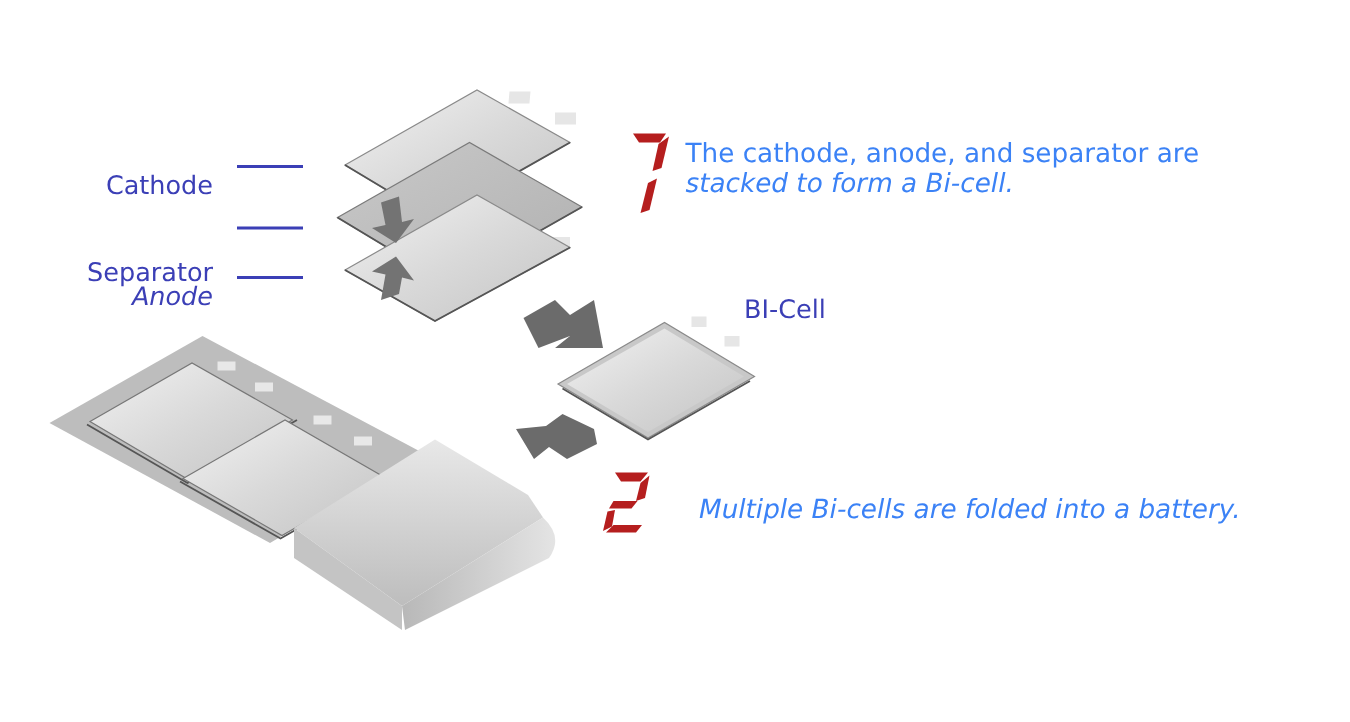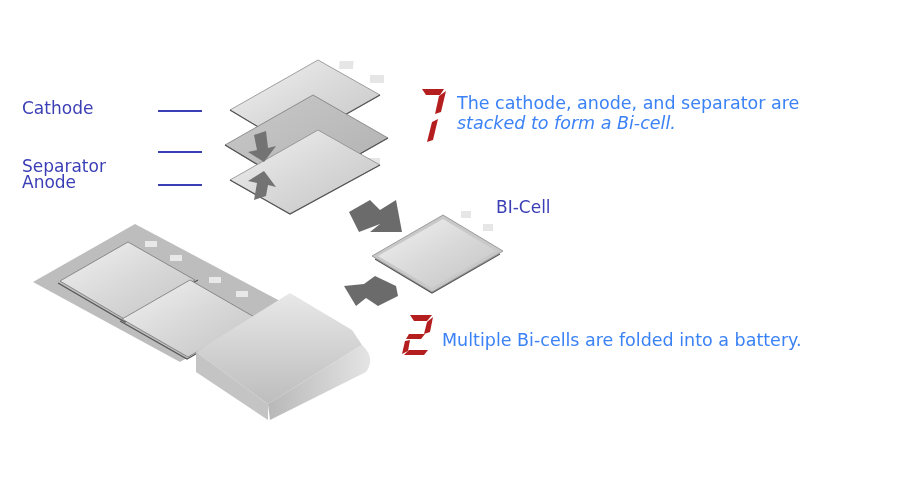--- a/index.html
+++ b/index.html
@@ -1,18 +1,18 @@
 <!DOCTYPE html>
 <html><head>
 <meta charset="utf-8">
 <style>
   html,body{margin:0;padding:0;background:#ffffff;}
   body{width:900px;height:481px;position:relative;overflow:hidden;font-family:"DejaVu Sans","Liberation Sans",sans-serif;}
   .lbl{position:absolute;color:#3b3fb6;font-size:17px;white-space:nowrap;}
-  .lbl-r{width:120px;}
+  .lbl-r{text-align:right;width:120px;margin-top:16px;}
   .leader{position:absolute;height:1.5px;background:#3b3fb6;width:44px;}
   .step-text{position:absolute;color:#3b82f6;font-size:17.5px;line-height:20px;white-space:nowrap;}
   svg{position:absolute;left:0;top:0;}
 </style>
 </head>
 <body>
 
 <svg width="900" height="481" viewBox="0 0 900 481">
   <defs>
     <linearGradient id="gSheet" x1="0" y1="0" x2="1" y2="1">
@@ -83,33 +83,33 @@
     <path d="M268,404 L362,345 Q376,358 366,372 L270,420 Z" fill="url(#gSide)"></path>
   </g>
 </svg>
 
 <div class="lbl lbl-r" style="left:22px;top:98px;">Cathode</div>
 <div class="leader" style="left:158px;top:110px;"></div>
 
 <div class="lbl lbl-r" style="left:22px;top:156px;">Separator</div>
 <div class="leader" style="left:158px;top:151px;"></div>
 
-<div class="lbl lbl-r" style="left:22px;top:172px;">Anode</div>
+<div class="lbl lbl-r" style="left:22px;top:172px;font-style:italic;">Anode</div>
 <div class="leader" style="left:158px;top:184px;"></div>
 
 <div class="lbl" style="left:496px;top:197px;">BI-Cell</div>
 
 <svg width="40" height="60" viewBox="0 0 40 60" style="left:416px;top:86px;">
   <path d="M6,3 L28,3 L24,9 L10,9 Z" fill="#b51e1e"></path>
   <path d="M30,5 L25,26 L19,28 L23,10 Z" fill="#b51e1e"></path>
   <path d="M22,33 L17,54 L11,56 L16,36 Z" fill="#b51e1e"></path>
 </svg>
 <div class="step-text" style="left:457px;top:93px;">The cathode, anode, and separator are</div>
 <div class="step-text" style="left:457px;top:113px;font-style:italic;">stacked to form a Bi-cell.</div>
 
 <svg width="40" height="46" viewBox="0 0 40 46" style="left:400px;top:312px;">
   <path d="M10,3 L32,3 L27,9 L14,9 Z" fill="#b51e1e"></path>
   <path d="M33,5 L30,20 L24,22 L27,10 Z" fill="#b51e1e"></path>
   <path d="M9,22 L25,22 L21,27 L6,27 Z" fill="#b51e1e"></path>
   <path d="M5,29 L2,42 L8,39 L10,28 Z" fill="#b51e1e"></path>
   <path d="M4,43 L24,43 L28,38 L9,38 Z" fill="#b51e1e"></path>
 </svg>
-<div class="step-text" style="left:442px;top:330px;">Multiple Bi-cells are folded into a battery.</div>
+<div class="step-text" style="left:466px;top:330px;font-style:italic;">Multiple Bi-cells are folded into a battery.</div>
 
 </body></html>

